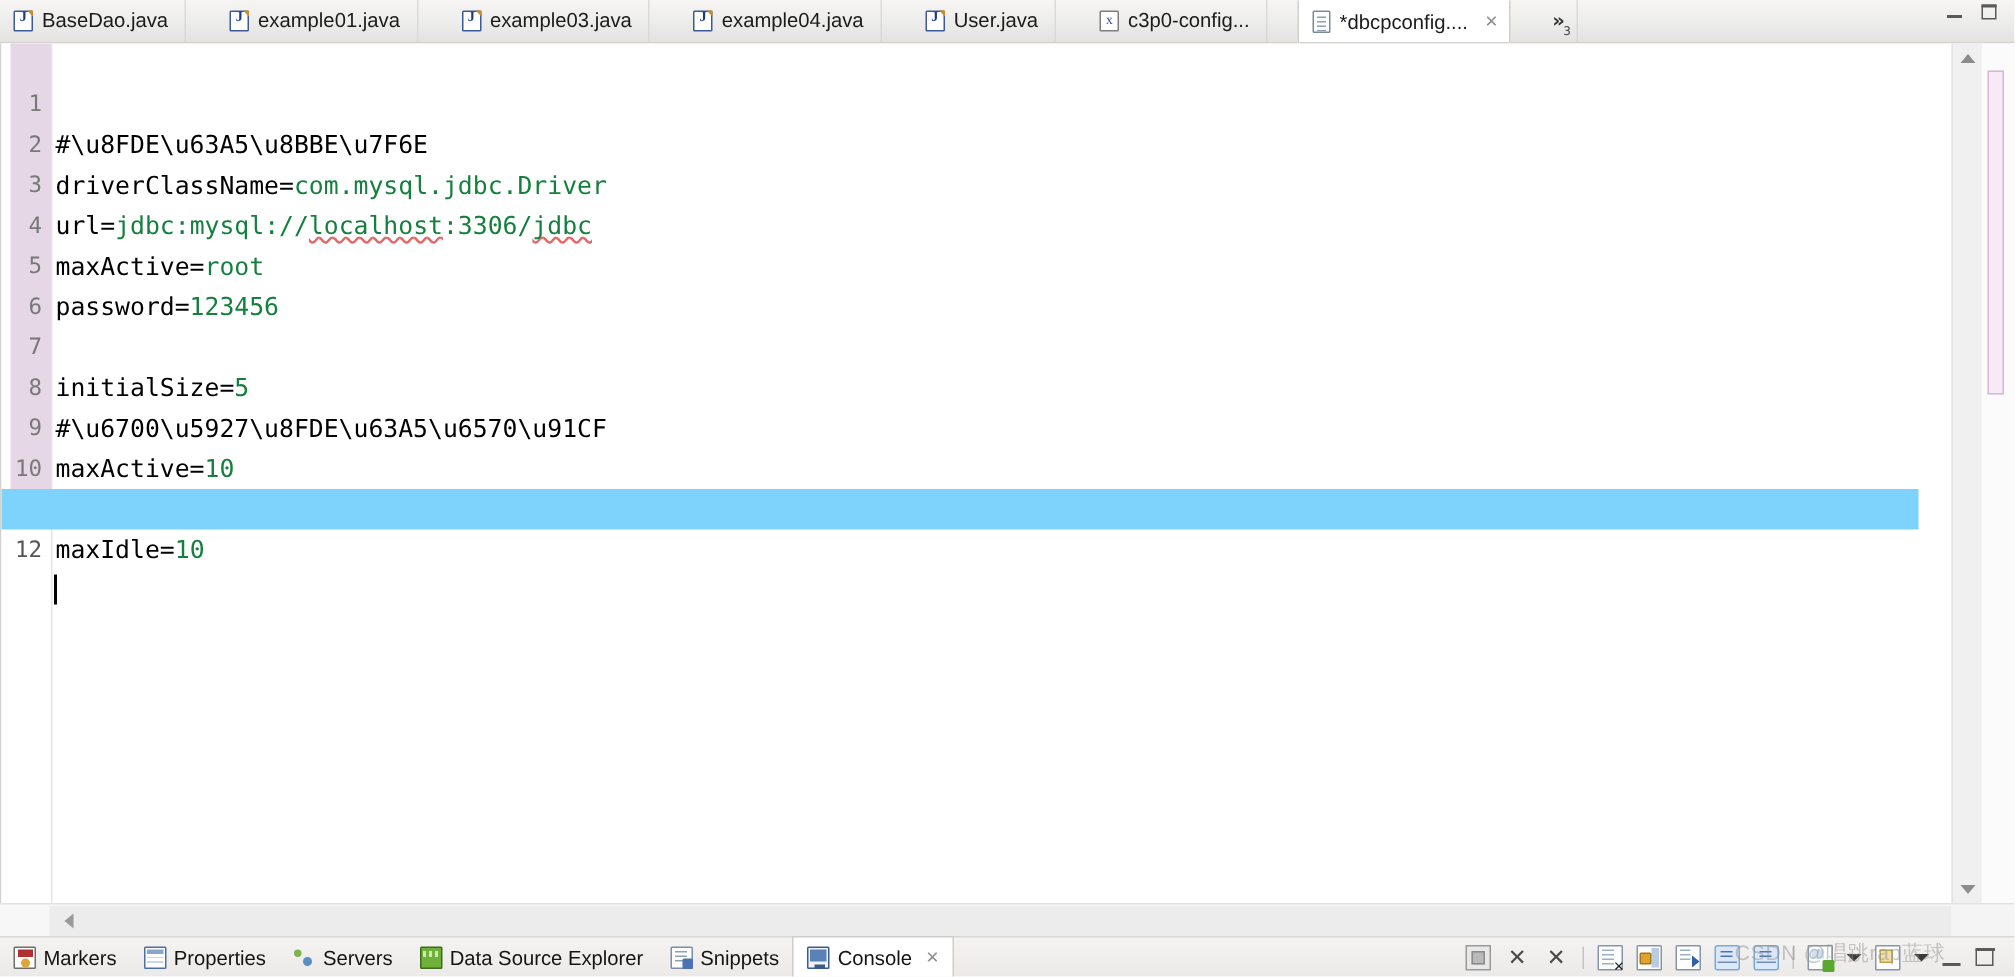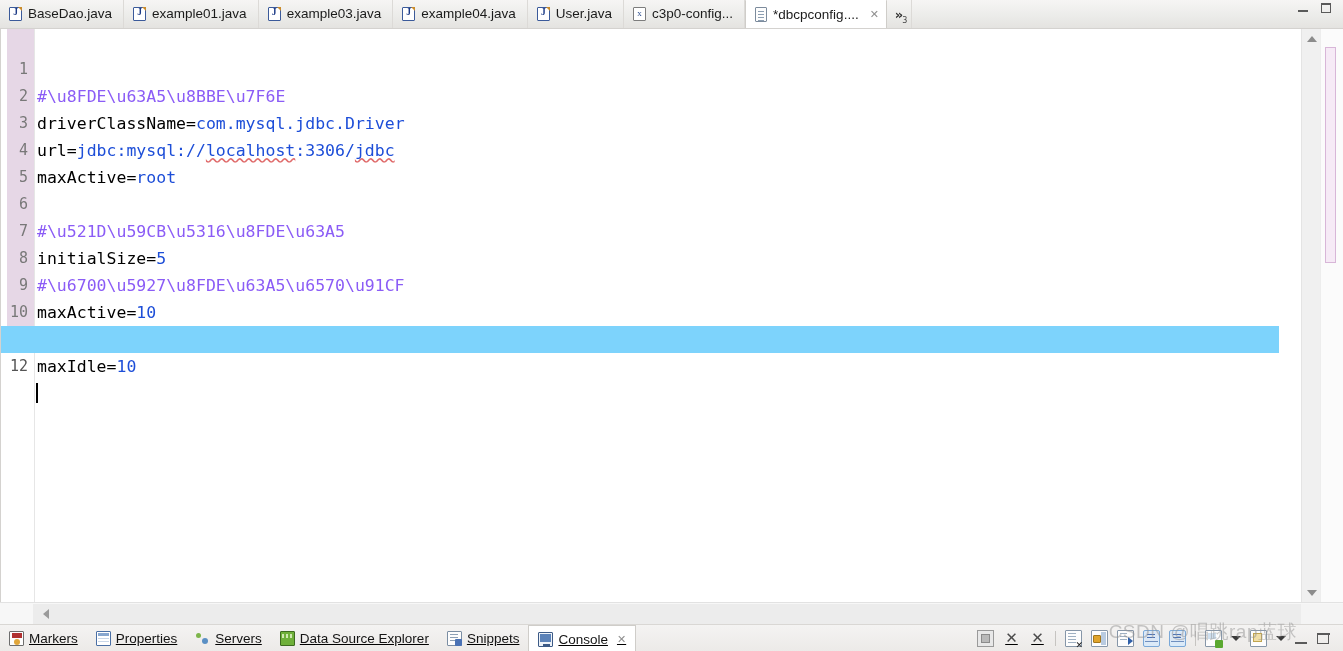--- a/index.html
+++ b/index.html
@@ -11,20 +11,21 @@
   }
   .app{position:relative;width:1343px;height:651px;background:#f2f1f0;}
 
   
   .tabbar{
     position:absolute;left:0;top:0;width:1343px;height:29px;
     background:linear-gradient(to bottom,#f6f5f4 0%,#ececea 55%,#e4e3e0 100%);
     border-bottom:1px solid #d4d2cf;
     display:flex;align-items:flex-end;
     box-sizing:border-box;
+    gap:20px;
   }
   .tab{
     height:28px;display:flex;align-items:center;gap:6px;
     padding:0 11px 0 9px;
     font-size:13.5px;color:#1b1b1b;
     white-space:nowrap;
     border-right:1px solid #dcdad7;
     box-sizing:border-box;
     cursor:default;
   }
@@ -125,23 +126,23 @@
     color:#787878;font-size:15px;
     font-family:"DejaVu Sans Mono","Liberation Mono",monospace;
   }
   .line .src{position:absolute;left:36px;}
   .line.current{background:#7dd3fc;}
   .line.current .ln{color:#555;}
   .cursor{
     display:inline-block;width:1.5px;height:20px;background:#000;
     vertical-align:-4px;margin-left:-1px;
   }
-  .c-comment{color:#8b5cf6;}
+  .c-comment{color:#000000;}
   .c-key{color:#000000;}
-  .c-val{color:#1d4ed8;}
+  .c-val{color:#15803d;}
   .squiggle{
     text-decoration:underline wavy #e06c6c;
     text-decoration-skip-ink:none;
   }
   .lastline-mark{
     position:absolute;left:6px;top:307px;width:27px;height:2px;background:#2b2b2b;
   }
 
   
   .vscroll{
@@ -181,23 +182,22 @@
   .tri-lf{width:0;height:0;border-top:5px solid transparent;border-bottom:5px solid transparent;border-right:6px solid #9a9a9a;}
   .hs-corner{
     position:absolute;right:0;top:1px;width:42px;height:20px;background:#f4f4f4;
   }
 
   
   .viewbar{
     position:absolute;left:0;top:624px;width:1343px;height:27px;
     background:linear-gradient(to bottom,#f4f3f2 0%,#eceae8 100%);
     border-top:1px solid #d9d7d4;
-    display:flex;
+    display:flex;align-items:center;
     box-sizing:border-box;
-    text-decoration:underline;
   }
   .vtab{
     display:flex;align-items:center;gap:5px;
     height:26px;padding:0 9px;font-size:13.5px;color:#141414;
     white-space:nowrap;cursor:default;
   }
   .vtab.active{
     background:#ffffff;border-left:1px solid #cfcdc9;border-right:1px solid #cfcdc9;
     border-top:1px solid #cfcdc9;height:27px;
   }
@@ -256,21 +256,21 @@
   .tb-pin:before{content:"";position:absolute;left:2px;top:2px;width:9px;height:9px;background:#f0dfa8;border:1px solid #c0a550;box-sizing:border-box;}
   .tb-caret{width:0;height:0;border-left:5px solid transparent;border-right:5px solid transparent;border-top:5px solid #3a3a3a;flex:none;}
   .tb-min{width:13px;height:11px;position:relative;flex:none;}
   .tb-min:after{content:"";position:absolute;left:0;bottom:0;width:12px;height:2px;background:#5a5a5a;}
   .tb-maxb{width:12px;height:11px;border:1.5px solid #5a5a5a;box-sizing:border-box;flex:none;position:relative;}
   .tb-maxb:after{content:"";position:absolute;left:-1.5px;top:-1.5px;right:-1.5px;height:2px;background:#5a5a5a;}
 
   
   .watermark{
     position:absolute;right:46px;bottom:6px;
-    font-size:19px;color:rgba(150,150,150,.52);
+    font-size:14px;color:rgba(150,150,150,.52);
     font-family:"Liberation Sans", sans-serif;
     letter-spacing:.5px;white-space:nowrap;pointer-events:none;
   }
 </style>
 </head>
 <body>
 
 <div class="app">
 
   <div class="tabbar">
@@ -353,25 +353,25 @@
         <span class="src"><span class="c-key">url=</span><span class="c-val">jdbc:mysql://</span><span class="c-val squiggle">localhost</span><span class="c-val">:3306/</span><span class="c-val squiggle">jdbc</span></span>
       </div>
 
       <div class="line">
         <span class="ln">4</span>
         <span class="src"><span class="c-key">maxActive=</span><span class="c-val">root</span></span>
       </div>
 
       <div class="line">
         <span class="ln">5</span>
+        <span class="src"><span class="c-key">password=</span><span class="c-val">123456</span></span>
       </div>
 
       <div class="line">
         <span class="ln">6</span>
-        <span class="src"><span class="c-comment">#\u521D\u59CB\u5316\u8FDE\u63A5</span></span>
       </div>
 
       <div class="line">
         <span class="ln">7</span>
         <span class="src"><span class="c-key">initialSize=</span><span class="c-val">5</span></span>
       </div>
 
       <div class="line">
         <span class="ln">8</span>
         <span class="src"><span class="c-comment">#\u6700\u5927\u8FDE\u63A5\u6570\u91CF</span></span>

